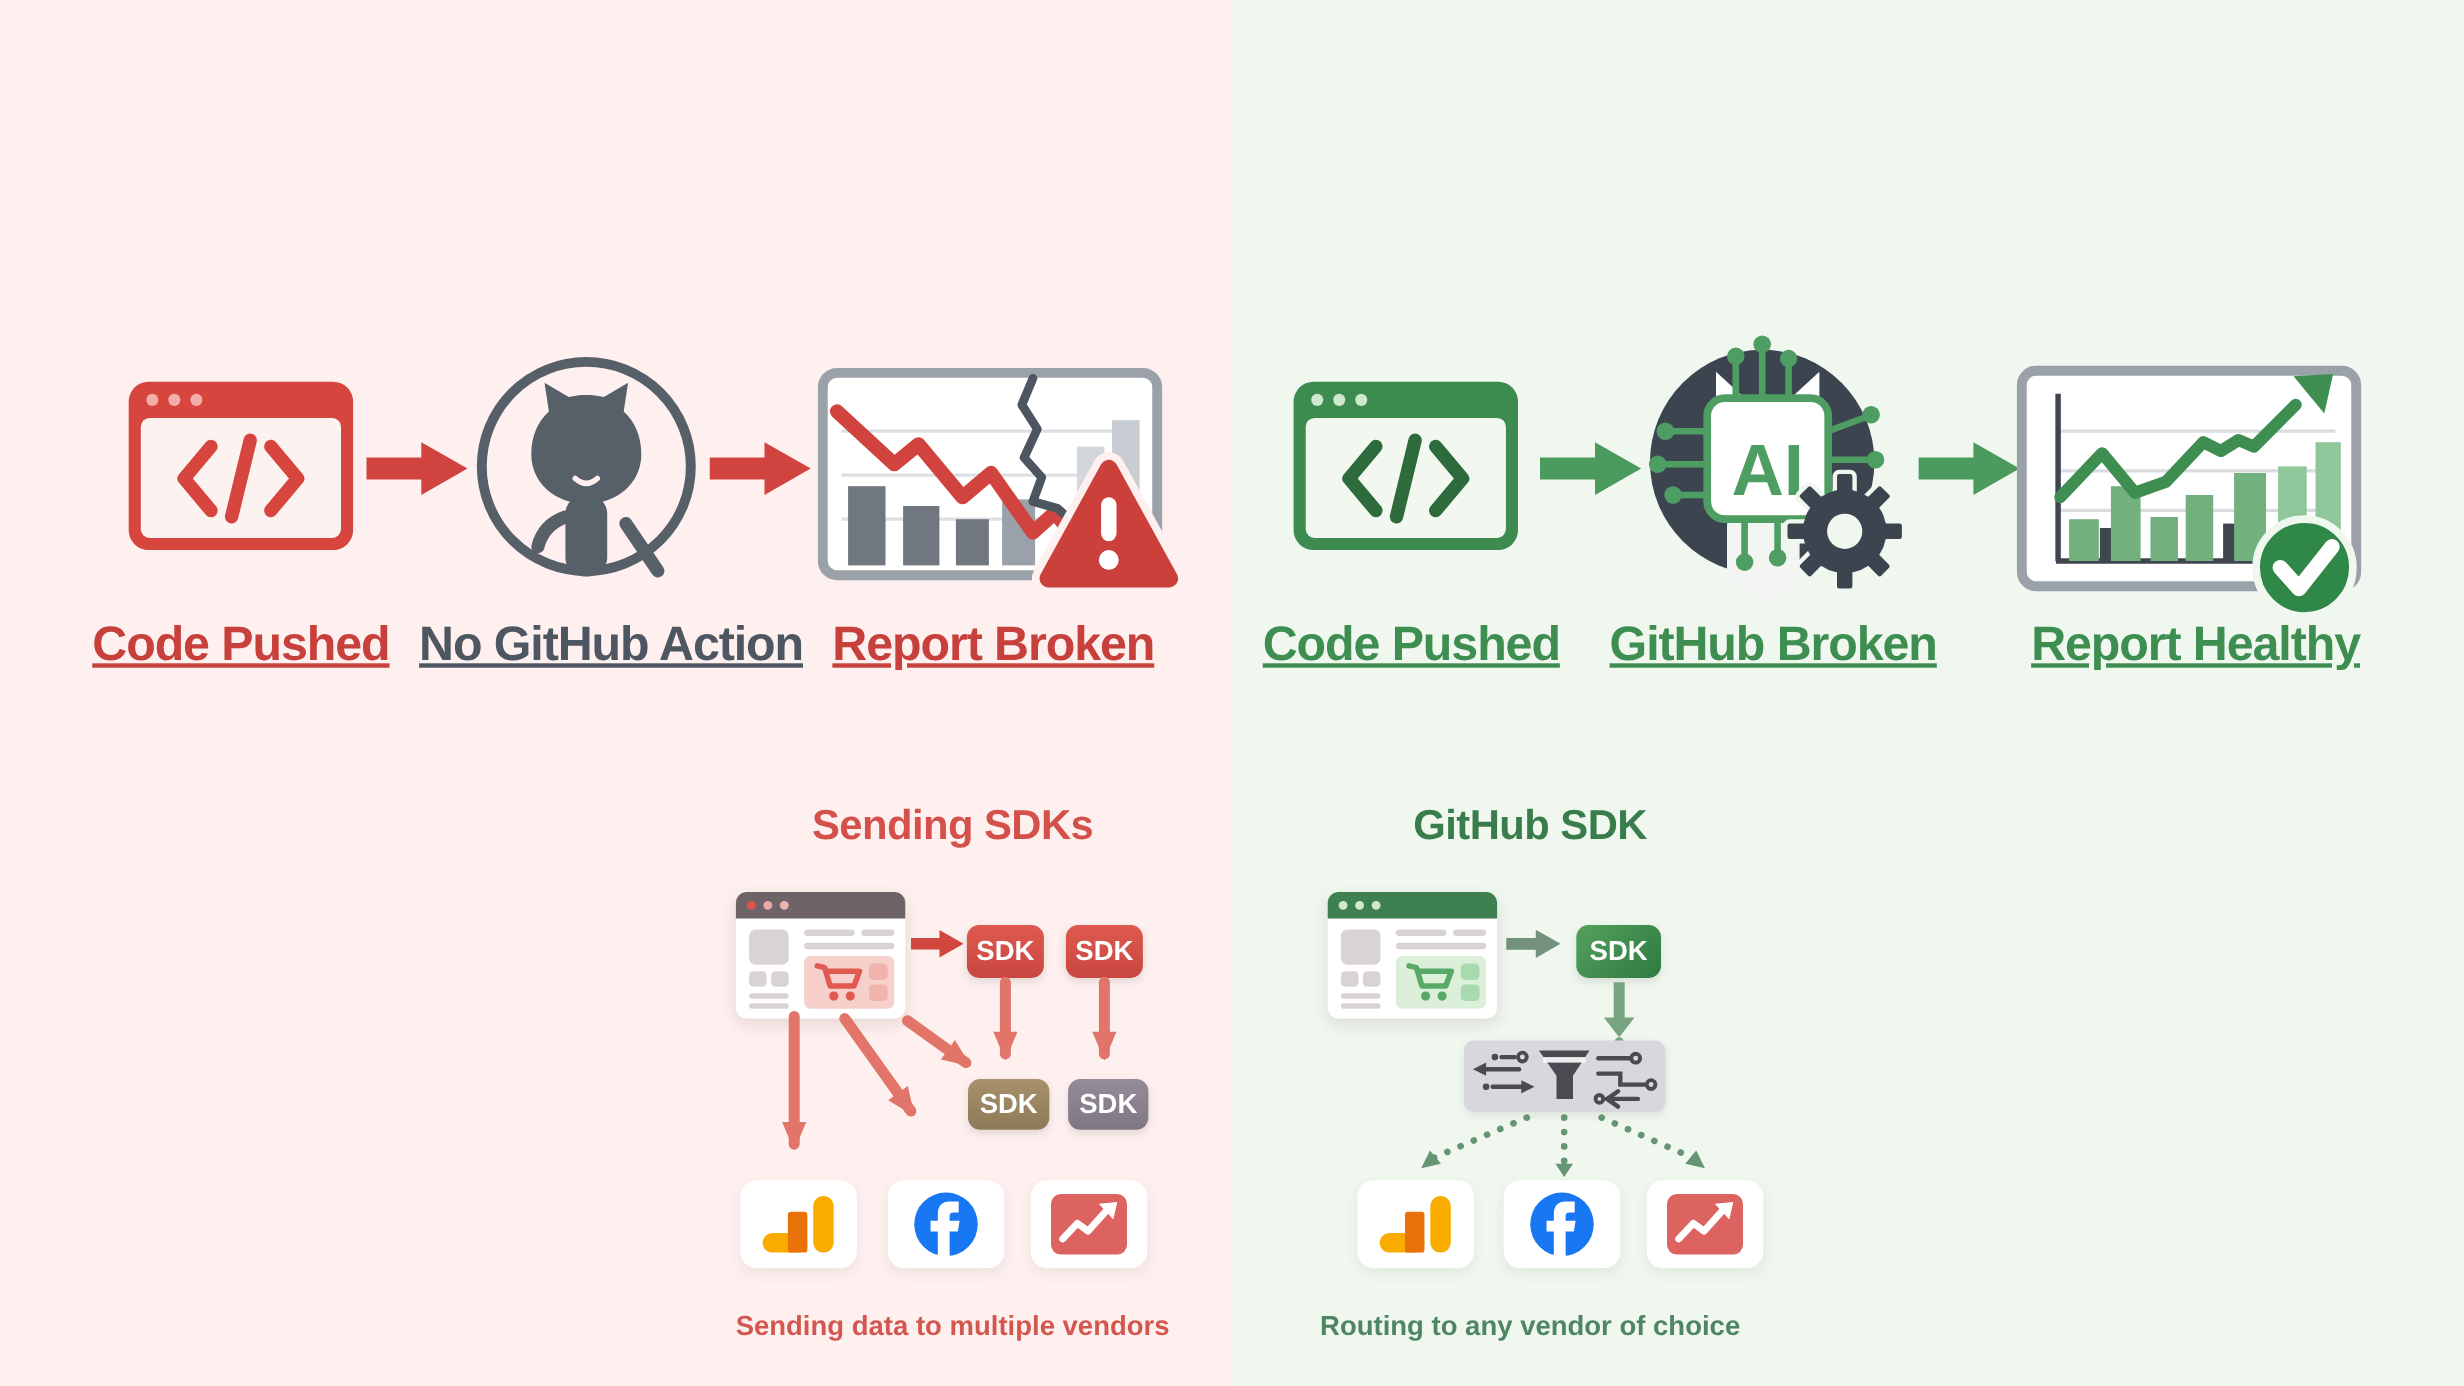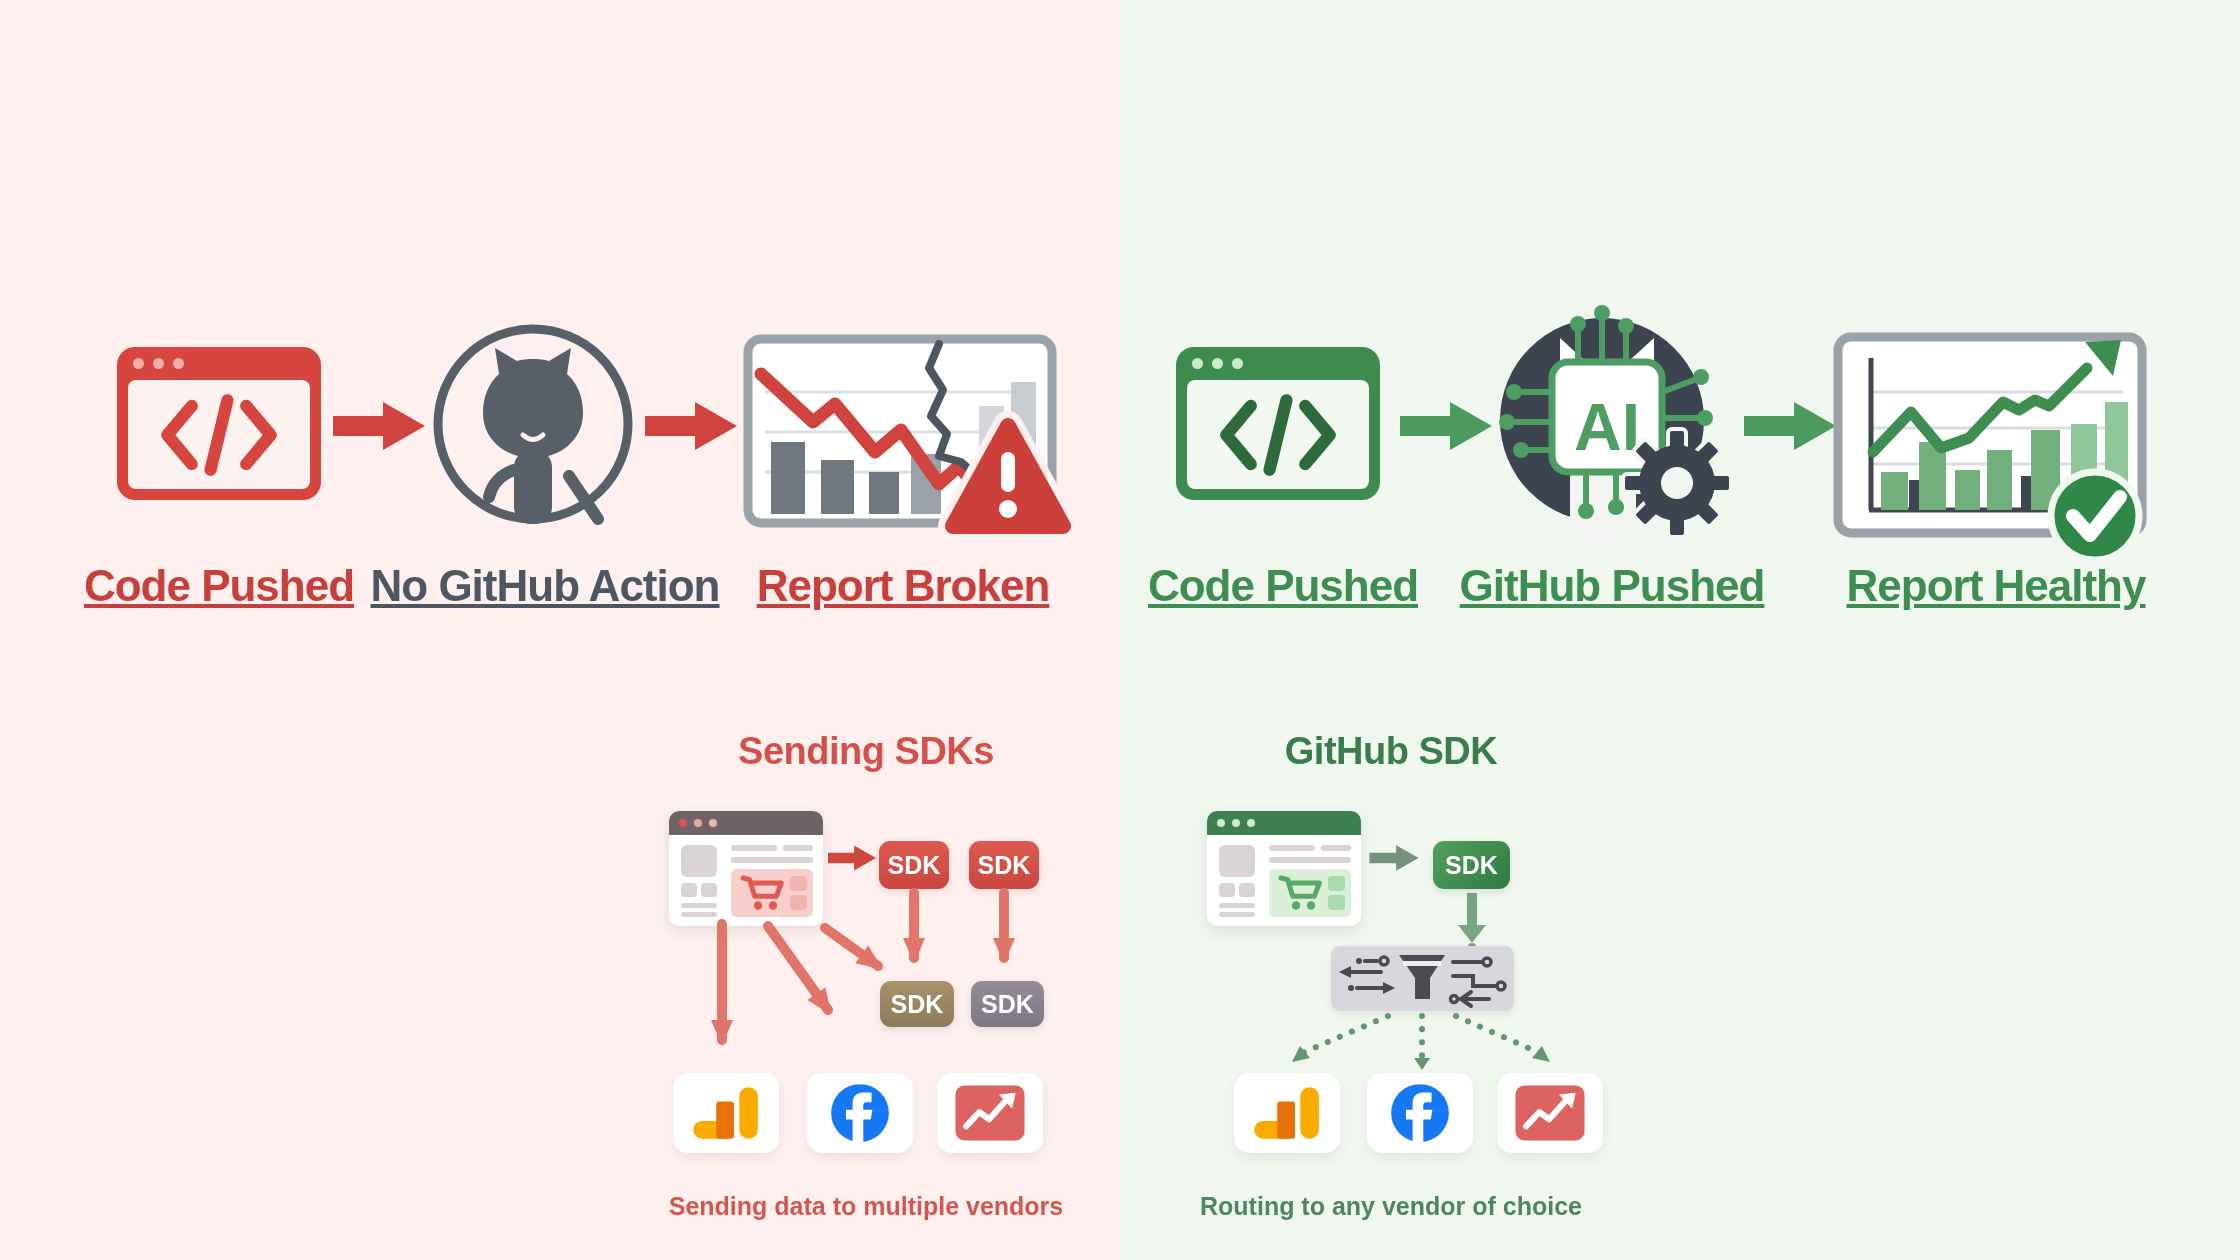--- a/index.html
+++ b/index.html
@@ -24,21 +24,21 @@
   .code-browser.green .dot{background:#cfe9cf;}
   .code-browser .bodyarea{position:absolute;left:11px;right:11px;top:33px;bottom:11px;border-radius:8px;
     display:flex;align-items:center;justify-content:center;}
   .code-browser.red .bodyarea{background:#fcf2ef;}
   .code-browser.green .bodyarea{background:#f2f8ef;}
 
   
   .flow-label{position:absolute;top:556px;height:60px;font-size:44px;font-weight:700;
     letter-spacing:-1px;text-align:center;line-height:60px;text-decoration:underline;}
   .flow-label.red{color:var(--red-accent,#c8403c);}
-  .flow-label.gray{color:var(--dark-gray,#4d5661);}
+  .flow-label.gray{color:var(--dark-gray,#4d5661);text-align:right;}
   .flow-label.green{color:var(--green-accent,#3e8e52);}
 
   .section-title{position:absolute;font-size:38px;font-weight:700;text-align:center;letter-spacing:-0.5px;}
   .section-title.red{color:#d4504b;}
   .section-title.green{color:#3a7d4c;}
   .caption{position:absolute;font-size:25px;font-weight:700;text-align:center;}
   .caption.red{color:#d4574f;text-align:center;}
   .caption.green{color:#4e8562;}
 
   
@@ -255,21 +255,21 @@
       <rect x="272" y="72" width="23" height="108" fill="#8fc79a"></rect>
       <polyline points="40,122 78,82 108,118 136,108 170,72 186,80 202,70 216,76 254,38" fill="none" stroke="#3e8e52" stroke-width="11" stroke-linejoin="round" stroke-linecap="round"></polyline>
       <polygon points="252,12 288,10 280,46" fill="#3e8e52"></polygon>
       <g>
         <circle cx="262" cy="186" r="44" fill="#2f8748" stroke="#eff7ef" stroke-width="7"></circle>
         <polyline points="240,186 257,205 287,167" fill="none" stroke="#ffffff" stroke-width="14" stroke-linecap="round" stroke-linejoin="round"></polyline>
       </g>
     </svg>
 
     <div class="flow-label green" style="left:1118px;width:330px;">Code Pushed</div>
-    <div class="flow-label green" style="left:1447px;width:330px;">GitHub Pushed</div>
+    <div class="flow-label green" style="left:1447px;width:330px;">GitHub Broken</div>
     <div class="flow-label green" style="left:1816px;width:360px;">Report Healthy</div>
   </div>
 
   
   <div class="group">
     <div class="section-title red" style="left:666px;top:730px;width:400px;">Sending SDKs</div>
 
     <div class="shop-browser red abs" style="left:669px;top:811px;">
       <div class="bar"></div>
       <div class="dots">

